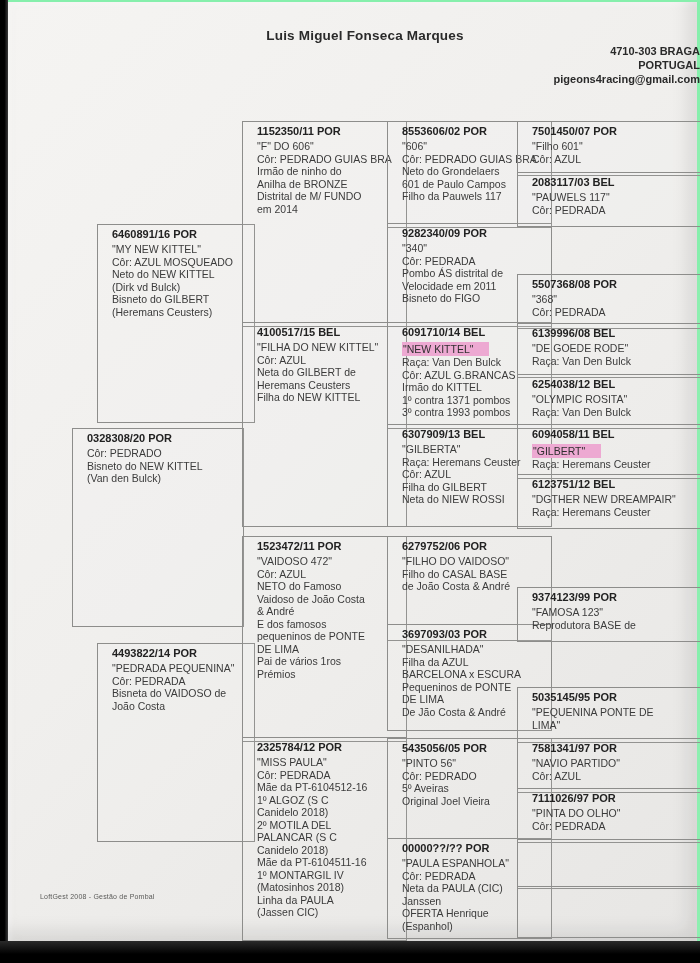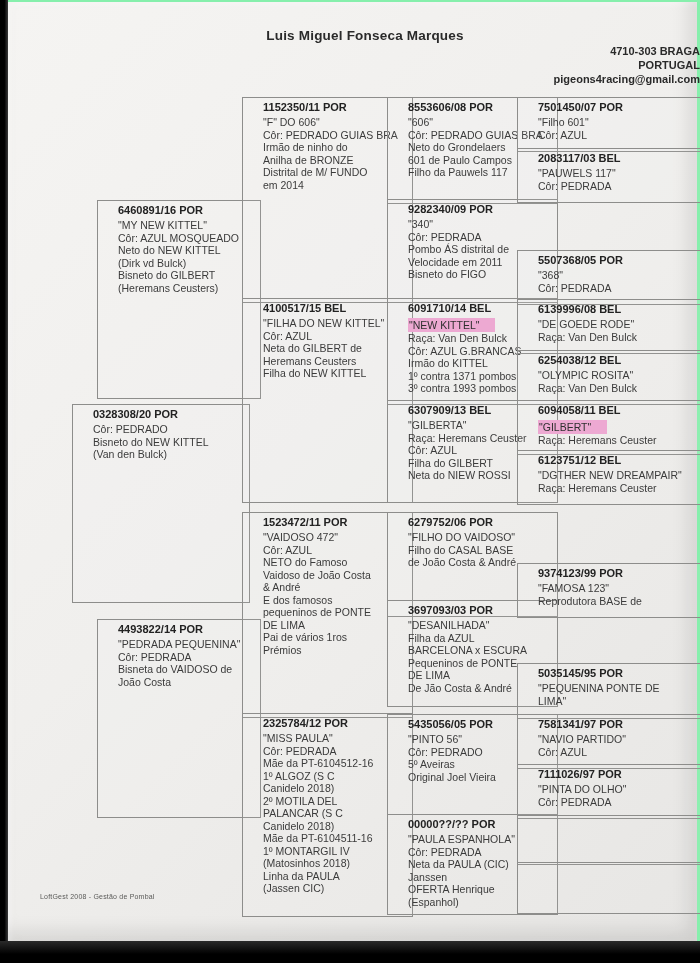--- a/index.html
+++ b/index.html
@@ -8,22 +8,22 @@
   .paper{position:absolute;left:8px;top:2px;width:689px;height:940px;
          background:linear-gradient(135deg,#f5f4f2 0%,#f0efed 45%,#e6e5e3 100%);
          box-shadow:inset -8px -10px 18px rgba(0,0,0,0.10), inset 2px 2px 6px rgba(255,255,255,0.6);}
   .edge-left{position:absolute;left:0;top:0;width:8px;height:963px;
          background:linear-gradient(90deg,#000 55%,#3a3a3a 100%);}
   .edge-bottom{position:absolute;left:0;top:941px;width:700px;height:22px;
          background:linear-gradient(180deg,#2a2a2a 0%,#000 60%);}
   .header{position:absolute;left:30px;top:28px;width:670px;text-align:center;color:#2a2a2a;}
   .header .name{font-size:13.5px;font-weight:bold;letter-spacing:.2px;}
   .header .line{font-size:11px;font-weight:bold;margin-top:2px;text-align:right;}
-  .box{position:absolute;border:1px solid #8d8d8b;padding:3px 6px 4px 20px;overflow:hidden;
-       color:#3b3b3b;background:rgba(255,255,255,0.06);}
+  .box{position:absolute;border:1px solid #8d8d8b;padding:3px 6px 4px 14px;overflow:hidden;
+       color:#3b3b3b;background:rgba(255,255,255,0.06);margin-top:24px;}
   .box .ring{font-size:11px;font-weight:bold;color:#222;margin-bottom:3px;white-space:nowrap;}
   .box .body{font-size:10.5px;line-height:12.5px;white-space:pre-line;}
   .hlrow{line-height:13px;}
   .hl{display:inline-block;background:#eda9d2;font-size:10.5px;line-height:12px;
       padding:1px 16px 1px 1px;color:#2f2f2f;}
   .footer{position:absolute;left:40px;top:893px;font-size:7px;color:#5a5a58;letter-spacing:.2px;}
 </style>
 </head>
 <body>
 
@@ -103,21 +103,21 @@
 PALANCAR (S C
 Canidelo 2018)
 Mãe da PT-6104511-16
 1º MONTARGIL IV
 (Matosinhos 2018)
 Linha da PAULA
 (Jassen CIC)</div>
   </div>
 
   <div class="box" style="left:387px;top:97px;width:143px;height:98px">
-    <div class="ring">8553606/08 POR</div>
+    <div class="ring">8553606/02 POR</div>
     <div class="body">"606"
 Côr: PEDRADO GUIAS BRA
 Neto do Grondelaers
 601 de Paulo Campos
 Filho da Pauwels 117</div>
   </div>
   <div class="box" style="left:387px;top:199px;width:143px;height:95px">
     <div class="ring">9282340/09 POR</div>
     <div class="body">"340"
 Côr: PEDRADA
@@ -178,21 +178,21 @@
     <div class="ring">7501450/07 POR</div>
     <div class="body">"Filho 601"
 Côr: AZUL</div>
   </div>
   <div class="box" style="left:517px;top:148px;width:163px;height:46px">
     <div class="ring">2083117/03 BEL</div>
     <div class="body">"PAUWELS 117"
 Côr: PEDRADA</div>
   </div>
   <div class="box" style="left:517px;top:250px;width:163px;height:46px">
-    <div class="ring">5507368/05 POR</div>
+    <div class="ring">5507368/08 POR</div>
     <div class="body">"368"
 Côr: PEDRADA</div>
   </div>
   <div class="box" style="left:517px;top:299px;width:163px;height:46px">
     <div class="ring">6139996/08 BEL</div>
     <div class="body">"DE GOEDE RODE"
 Raça: Van Den Bulck</div>
   </div>
   <div class="box" style="left:517px;top:350px;width:163px;height:46px">
     <div class="ring">6254038/12 BEL</div>

